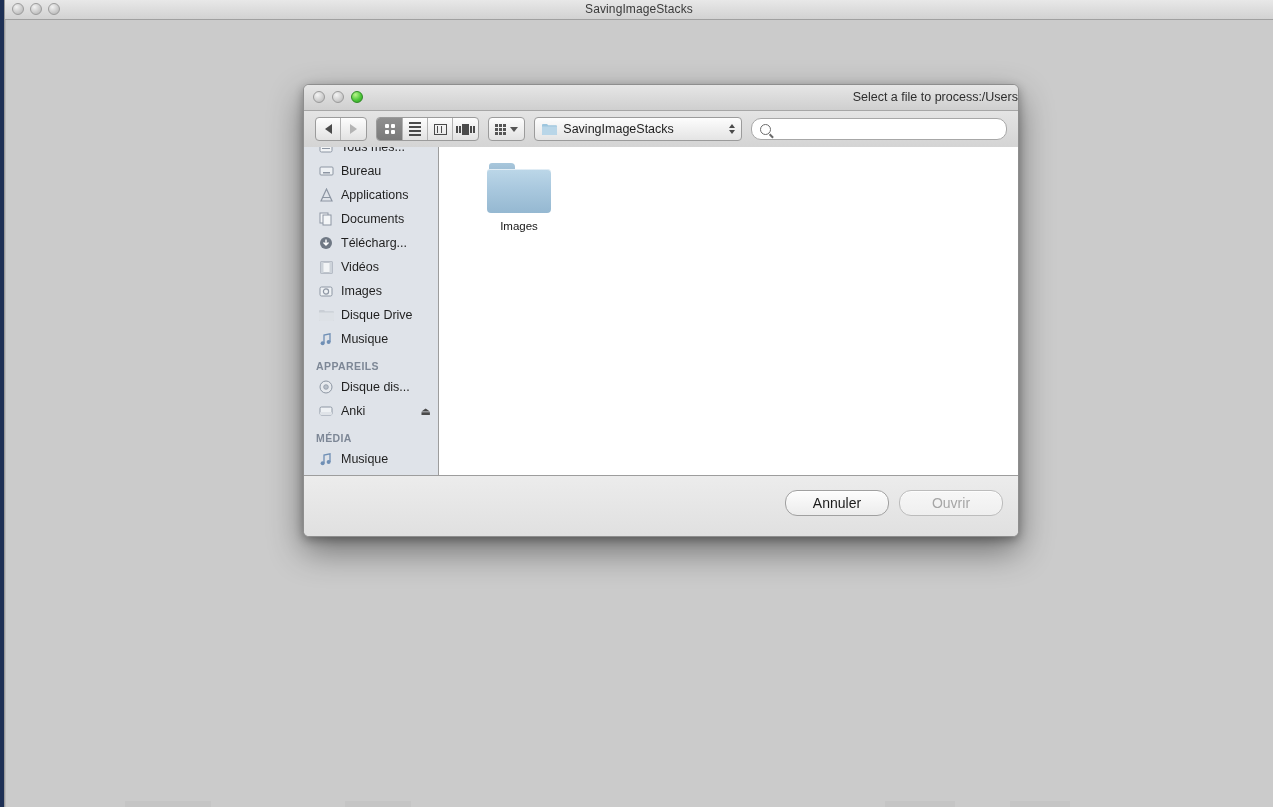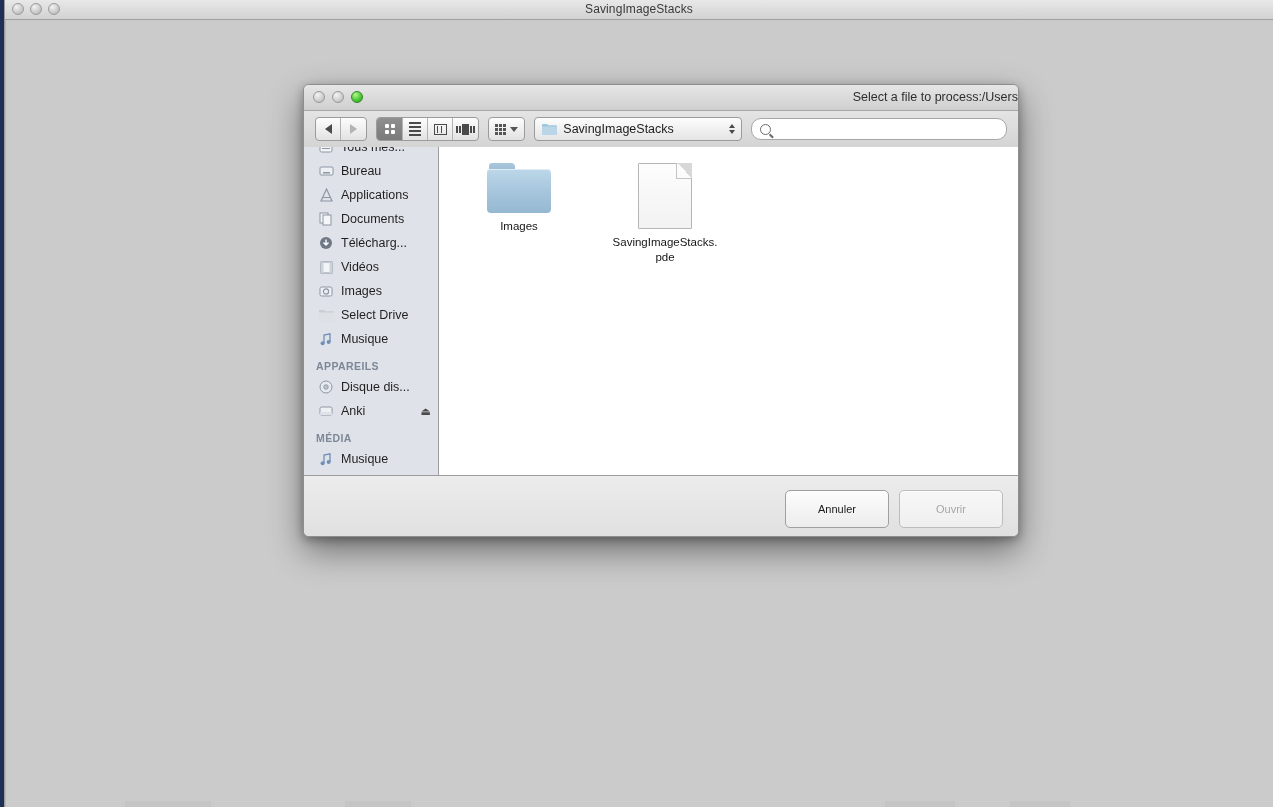--- a/index.html
+++ b/index.html
@@ -150,23 +150,23 @@
     background:linear-gradient(to bottom,#fdfdfd,#f2f2f2);
     border:1px solid #b5b5b5;border-radius:1px;}
   .docicon .fold{position:absolute;right:-1px;top:-1px;width:15px;height:15px;
     background:linear-gradient(to bottom left,#d8d8d8 0 50%,transparent 50%);
     border-left:1px solid #c3c3c3;border-bottom:1px solid #c3c3c3;}
 
   
   .bottombar{position:absolute;left:0;top:390px;width:714px;height:61px;
     background:linear-gradient(to bottom,#ececec,#e0e0e0);border-top:1px solid #9d9d9d;}
   .btns{position:absolute;right:15px;top:14px;display:flex;gap:10px;}
-  .btn{height:24px;min-width:74px;padding:6px 14px;border:1px solid #a0a0a0;border-radius:5px;
+  .btn{height:24px;min-width:74px;padding:0 14px;border:1px solid #a0a0a0;border-radius:12px;
     background:linear-gradient(to bottom,#fdfdfd,#ececec);
-    font-size:11px;color:#1a1a1a;display:flex;align-items:center;justify-content:center;
+    font-size:14px;color:#1a1a1a;display:flex;align-items:center;justify-content:center;
     font-family:"Liberation Sans",sans-serif;box-shadow:0 1px 0 rgba(255,255,255,.7) inset;}
   .btn.disabled{color:#a6a6a6;border-color:#bcbcbc;
     background:linear-gradient(to bottom,#f7f7f7,#efefef);}
 </style>
 </head>
 <body>
 
 <div id="root">
 
   <div class="app-window">
@@ -357,21 +357,21 @@
             <span>Images</span>
           </div>
 
           <div class="sb-item">
             <span class="sb-ico">
               <svg width="15" height="12" viewBox="0 0 15 12">
                   <path d="M0 2a1 1 0 011-1h4l1.2 1.3H14a1 1 0 011 1V11a1 1 0 01-1 1H1a1 1 0 01-1-1z" fill="#c9ced5"></path>
                   <path d="M0 3.6h15V11a1 1 0 01-1 1H1a1 1 0 01-1-1z" fill="#dde1e6"></path>
                 </svg>
             </span>
-            <span>Select Drive</span>
+            <span>Disque Drive</span>
           </div>
 
           <div class="sb-item">
             <span class="sb-ico">
               <svg width="12" height="13" viewBox="0 0 12 13">
                   <path d="M4 10V2l6-1.2V9" stroke="#6f8fb5" stroke-width="1.3" fill="none"></path>
                   <circle cx="2.6" cy="10.3" r="2" fill="#6f8fb5"></circle>
                   <circle cx="8.6" cy="9.1" r="2" fill="#6f8fb5"></circle>
                 </svg>
             </span>
@@ -422,26 +422,20 @@
 
           <div class="fileitem">
             <div class="folder">
                 <div class="tab"></div>
                 <div class="bd"></div>
               </div>
             <div class="nm">Images</div>
           </div>
 
 
-          <div class="fileitem">
-            <div class="docicon">
-                <div class="fold"></div>
-              </div>
-            <div class="nm">SavingImageStacks.pde</div>
-          </div>
 
         </div>
       </div>
     </div>
 
     <div class="bottombar">
       <div class="btns">
         <div class="btn">Annuler</div>
         <div class="btn disabled">Ouvrir</div>
       </div>

